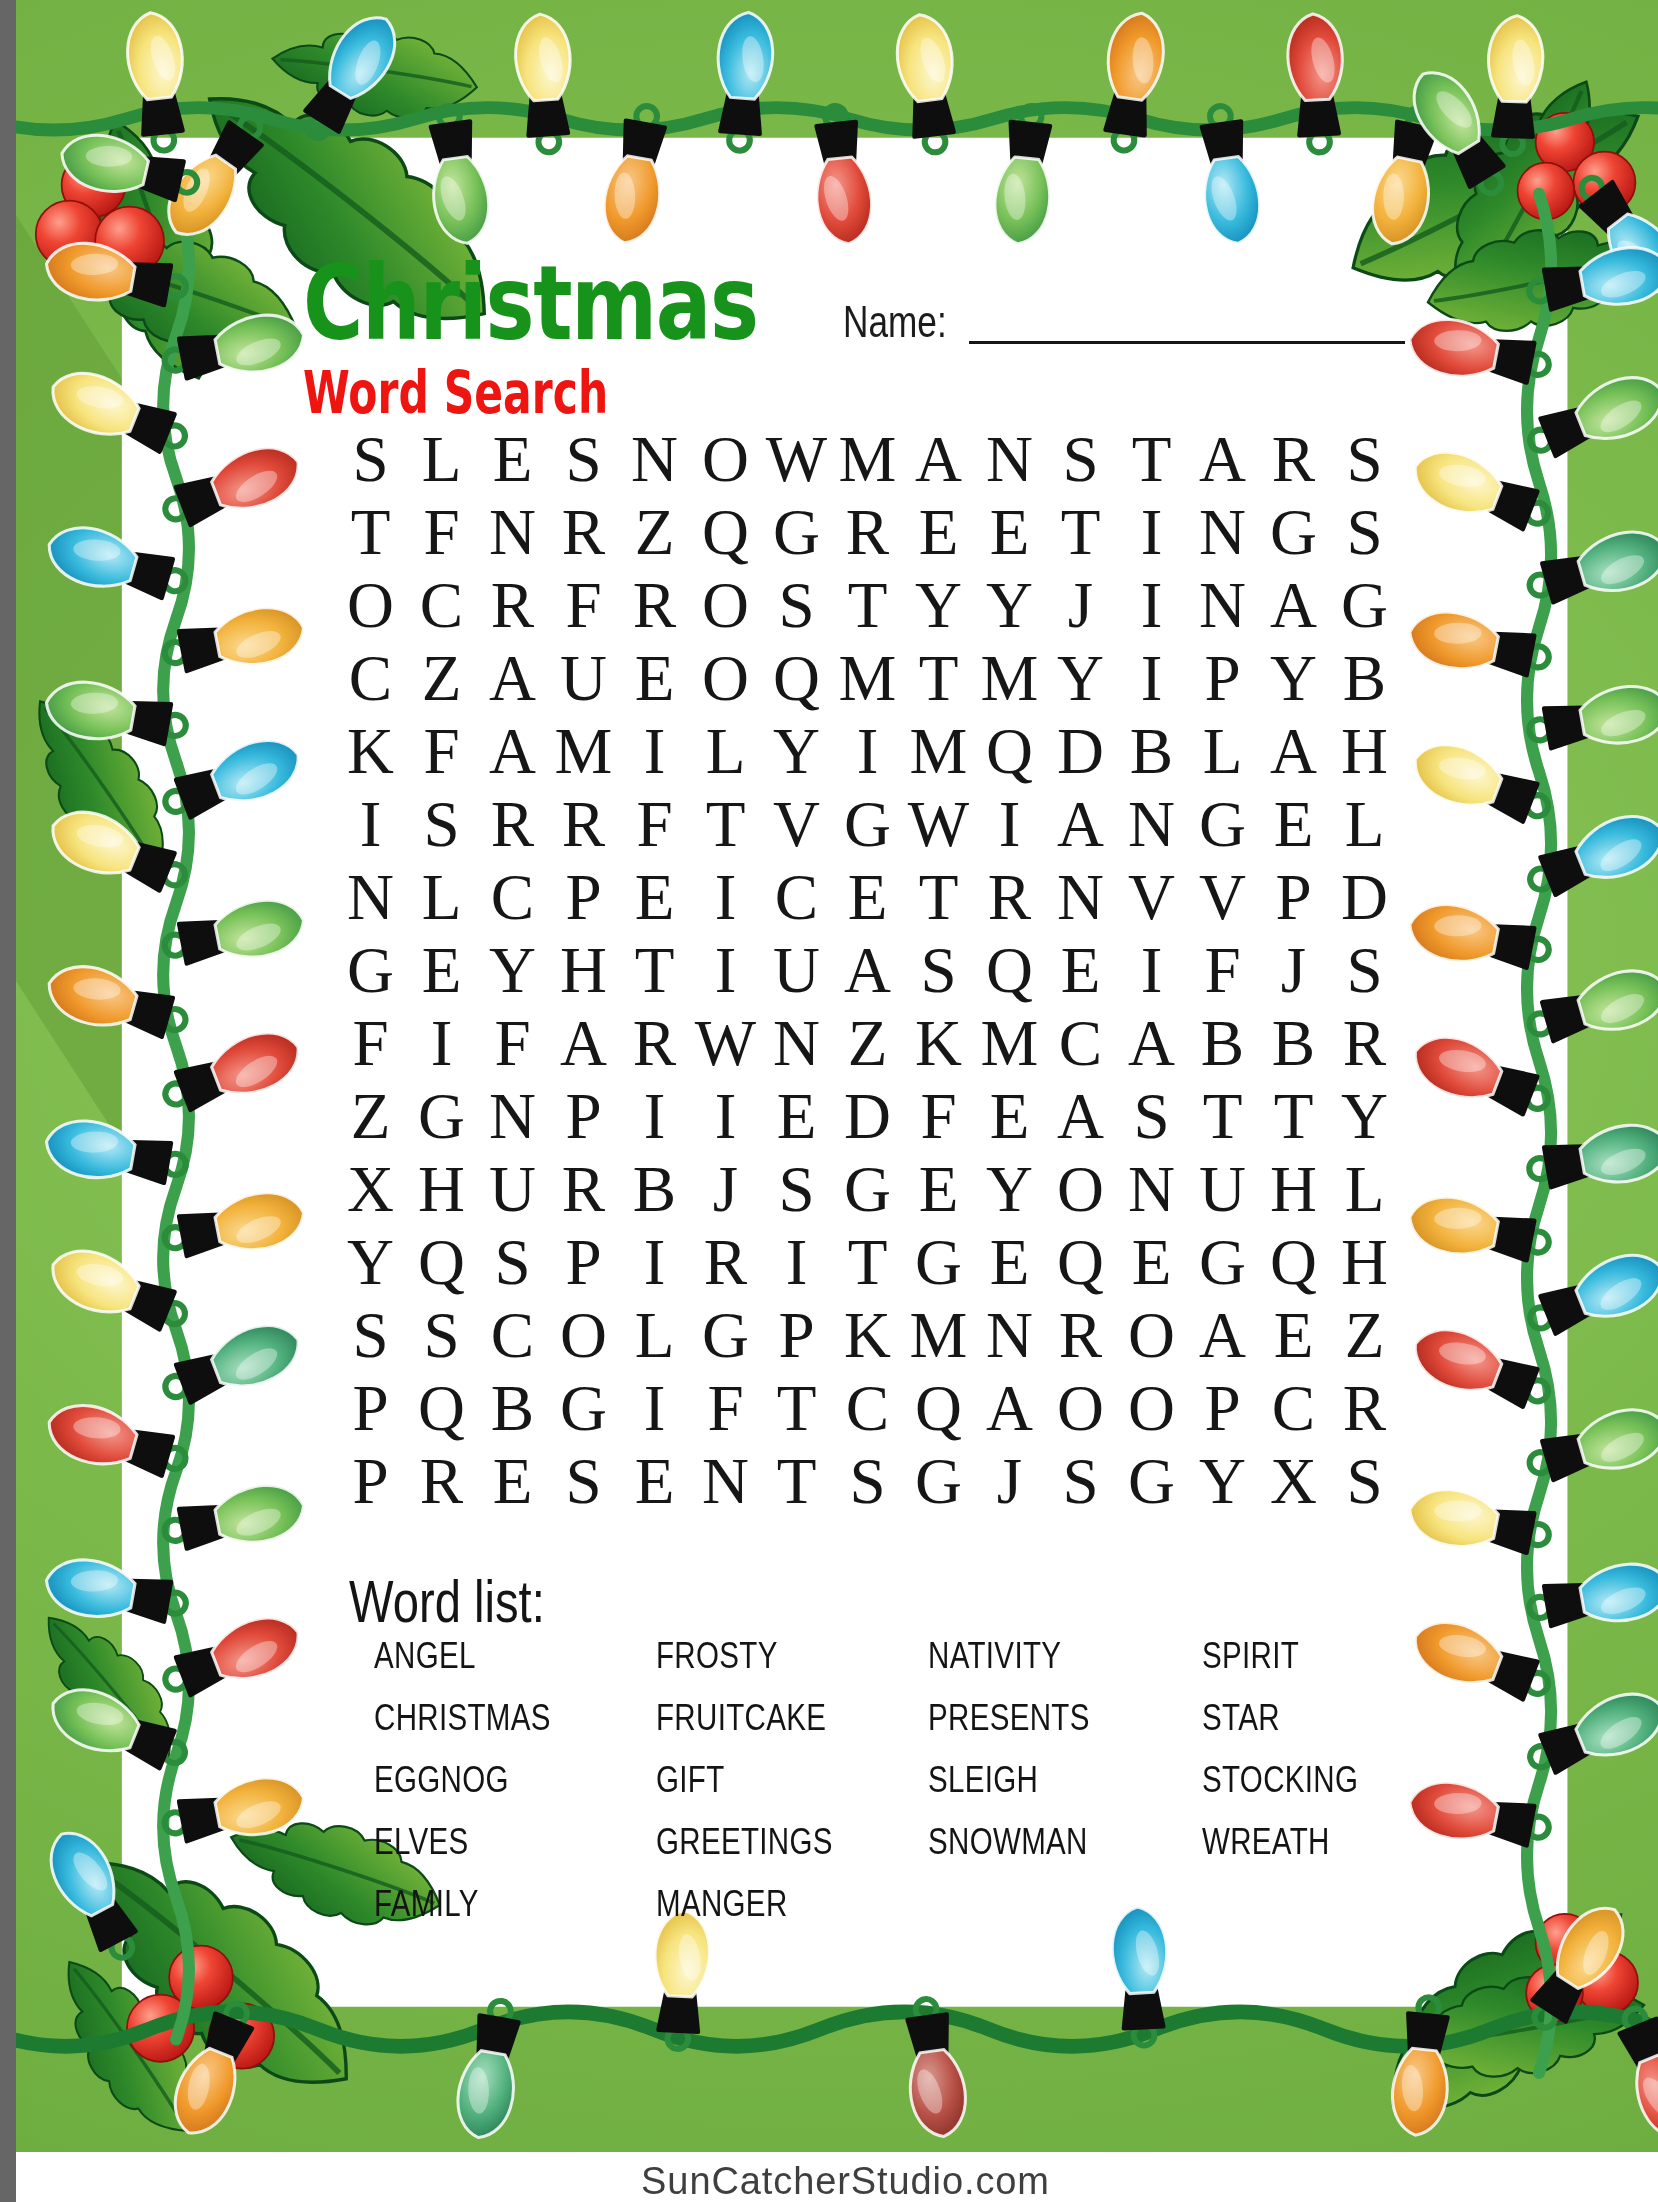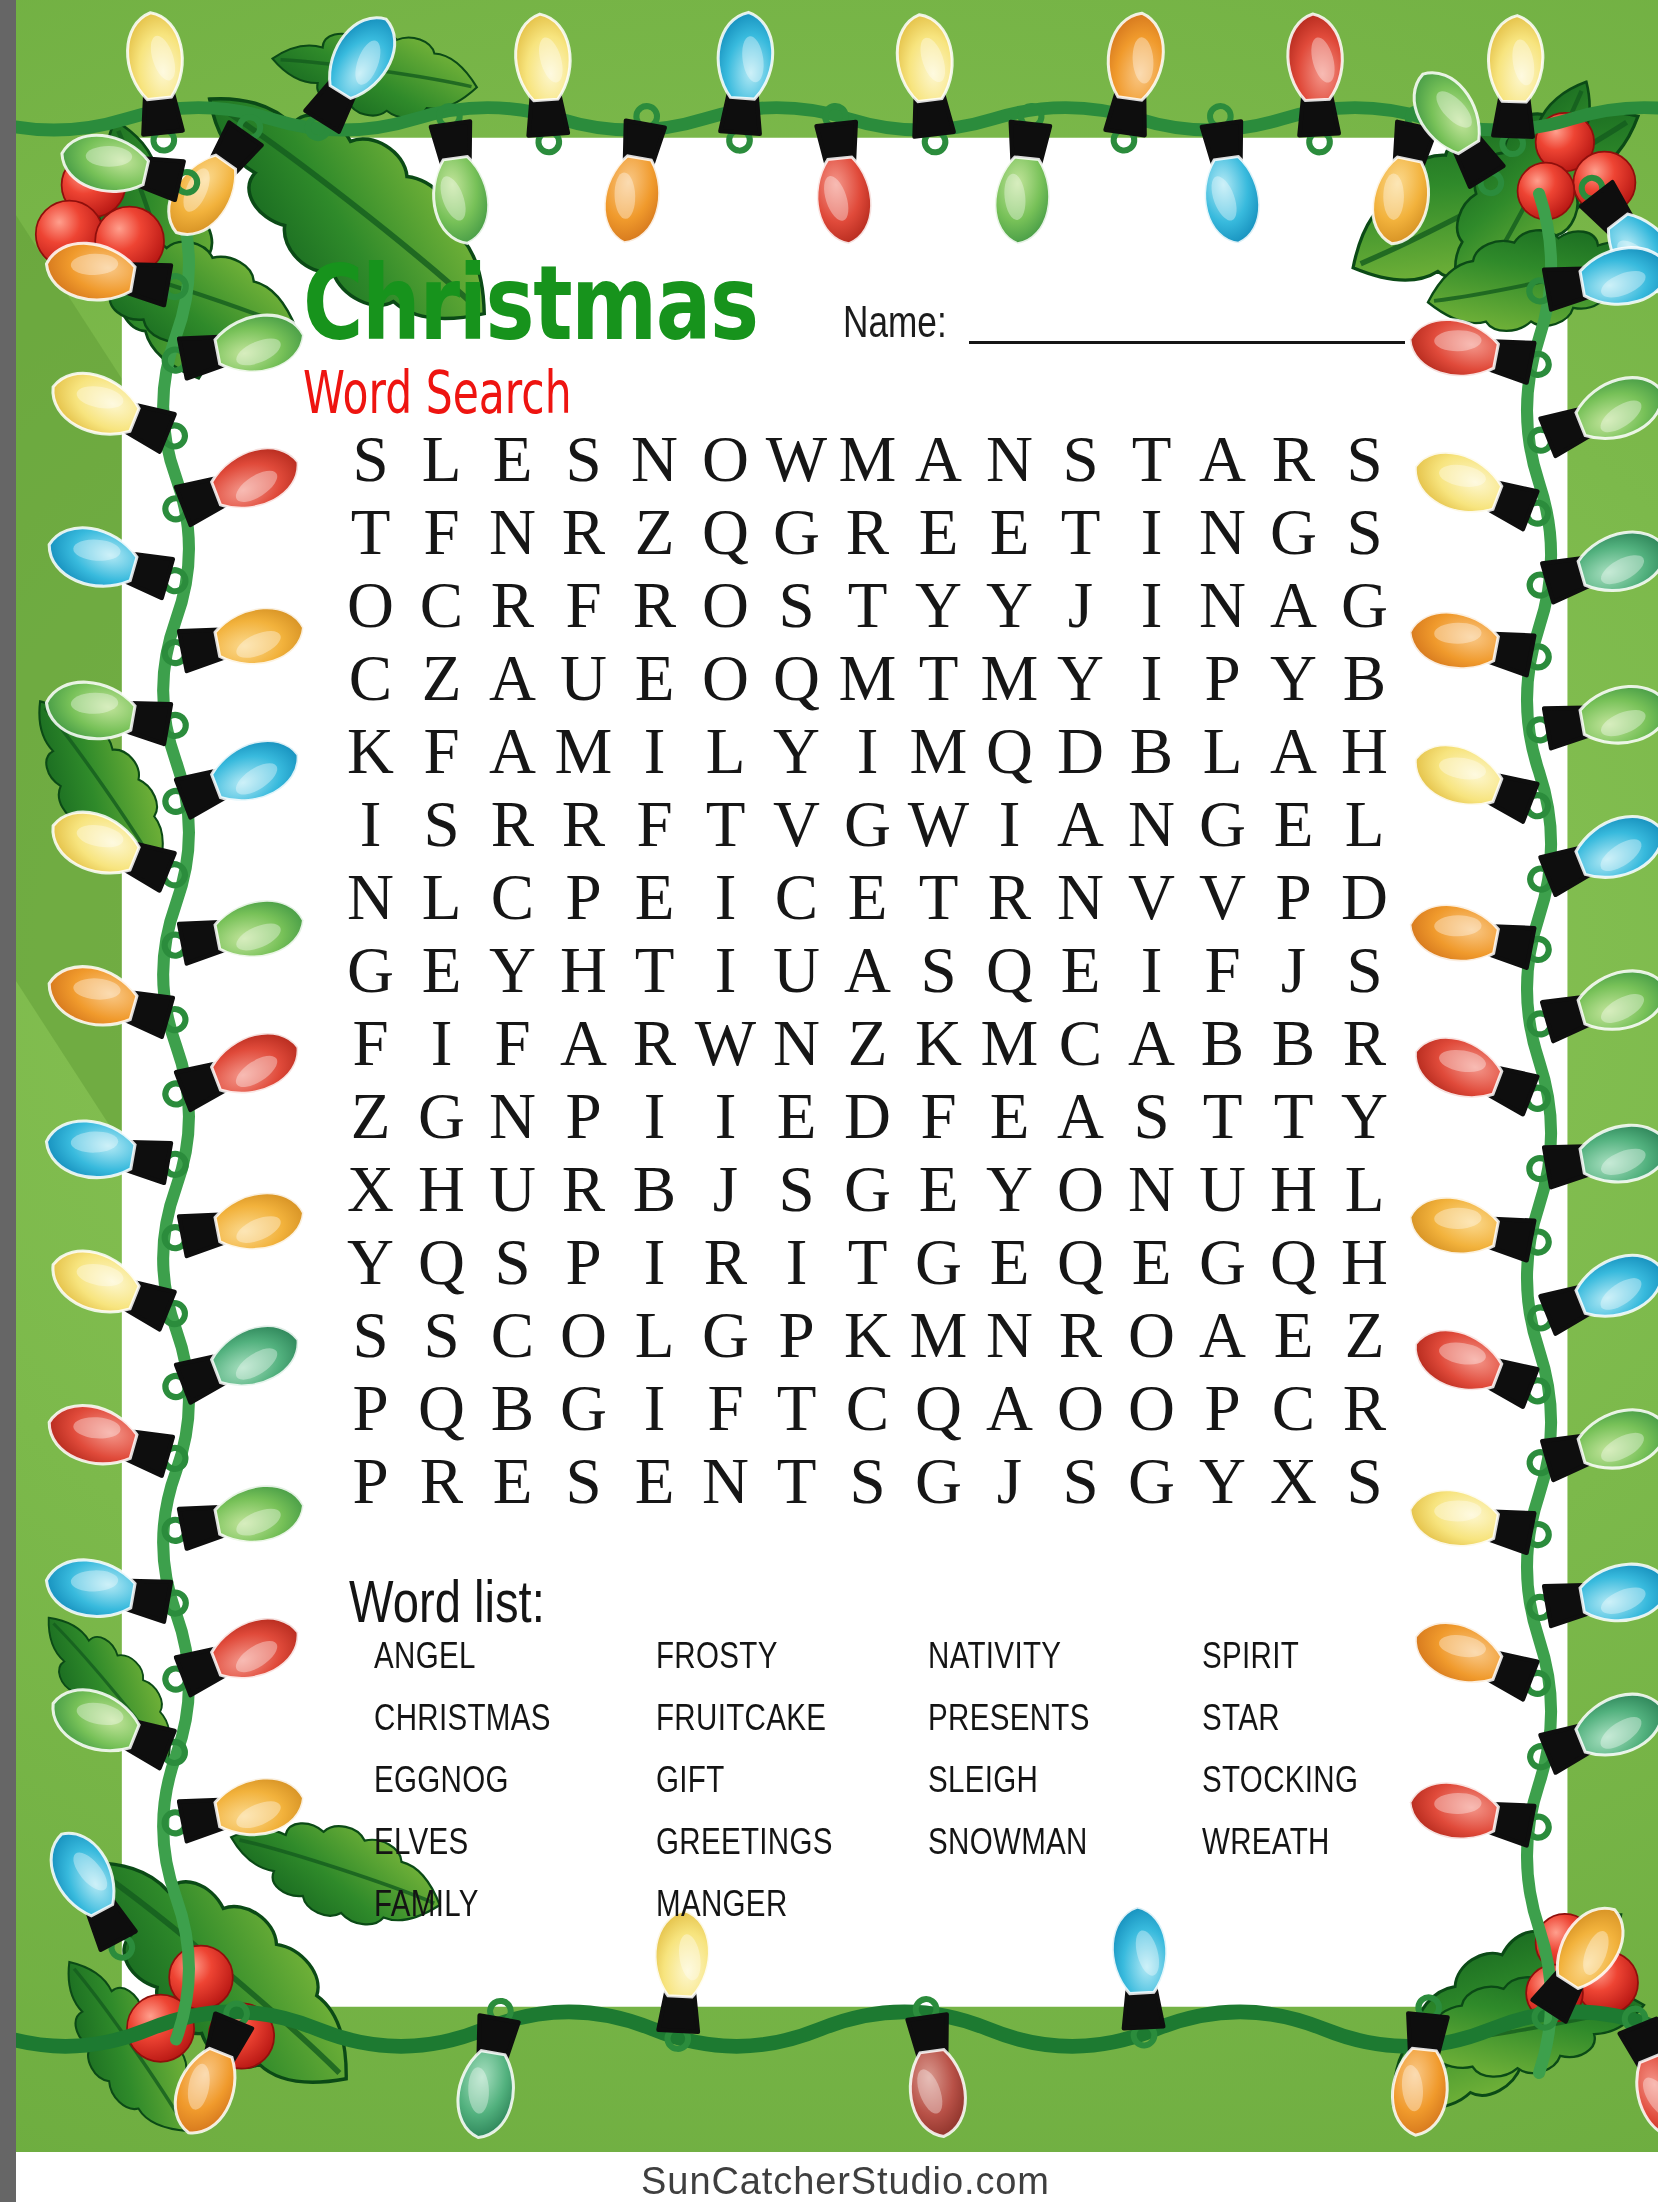--- a/index.html
+++ b/index.html
@@ -7,21 +7,21 @@
     position:relative;width:1646px;height:2203px;overflow:hidden;
     background:radial-gradient(ellipse 130% 70% at 50% 44%, #8ec75a 0%, #7cb94b 48%, #69a93c 100%);
     font-family:"Liberation Sans", sans-serif;
     margin-left:16px;
   }
   #decor{position:absolute;left:0;top:0;width:1659px;height:2203px;}
   .layer{position:absolute;}
   .cond{display:inline-block;transform-origin:0 50%;}
   .title{left:287px;top:247px;font-family:"DejaVu Sans",sans-serif;font-weight:bold;font-size:103px;line-height:1.1;color:#17931c;letter-spacing:-1.7px;}
   .title .cond{transform:scaleX(.80);}
-  .subtitle{left:287px;top:362px;font-family:"DejaVu Sans",sans-serif;font-weight:normal;font-size:59px;line-height:1.05;color:#ee1410;}
+  .subtitle{left:287px;top:362px;font-family:"DejaVu Sans",sans-serif;font-weight:bold;font-size:59px;line-height:1.05;color:#ee1410;}
   .subtitle .cond{transform:scaleX(.72);}
   .name-label{left:827px;top:298px;font-size:44px;line-height:1.1;color:#1c1c1c;}
   .name-label .cond{transform:scaleX(.80);}
   .name-line{left:953px;top:341px;width:436px;height:3.4px;background:#161616;}
   #grid{
     left:319px;top:423px;display:grid;
     grid-template-columns:repeat(15,71px);grid-auto-rows:73px;
     font-family:"Liberation Serif", serif;font-size:65px;color:#161616;
   }
   #grid .cell{display:flex;align-items:center;justify-content:center;}

